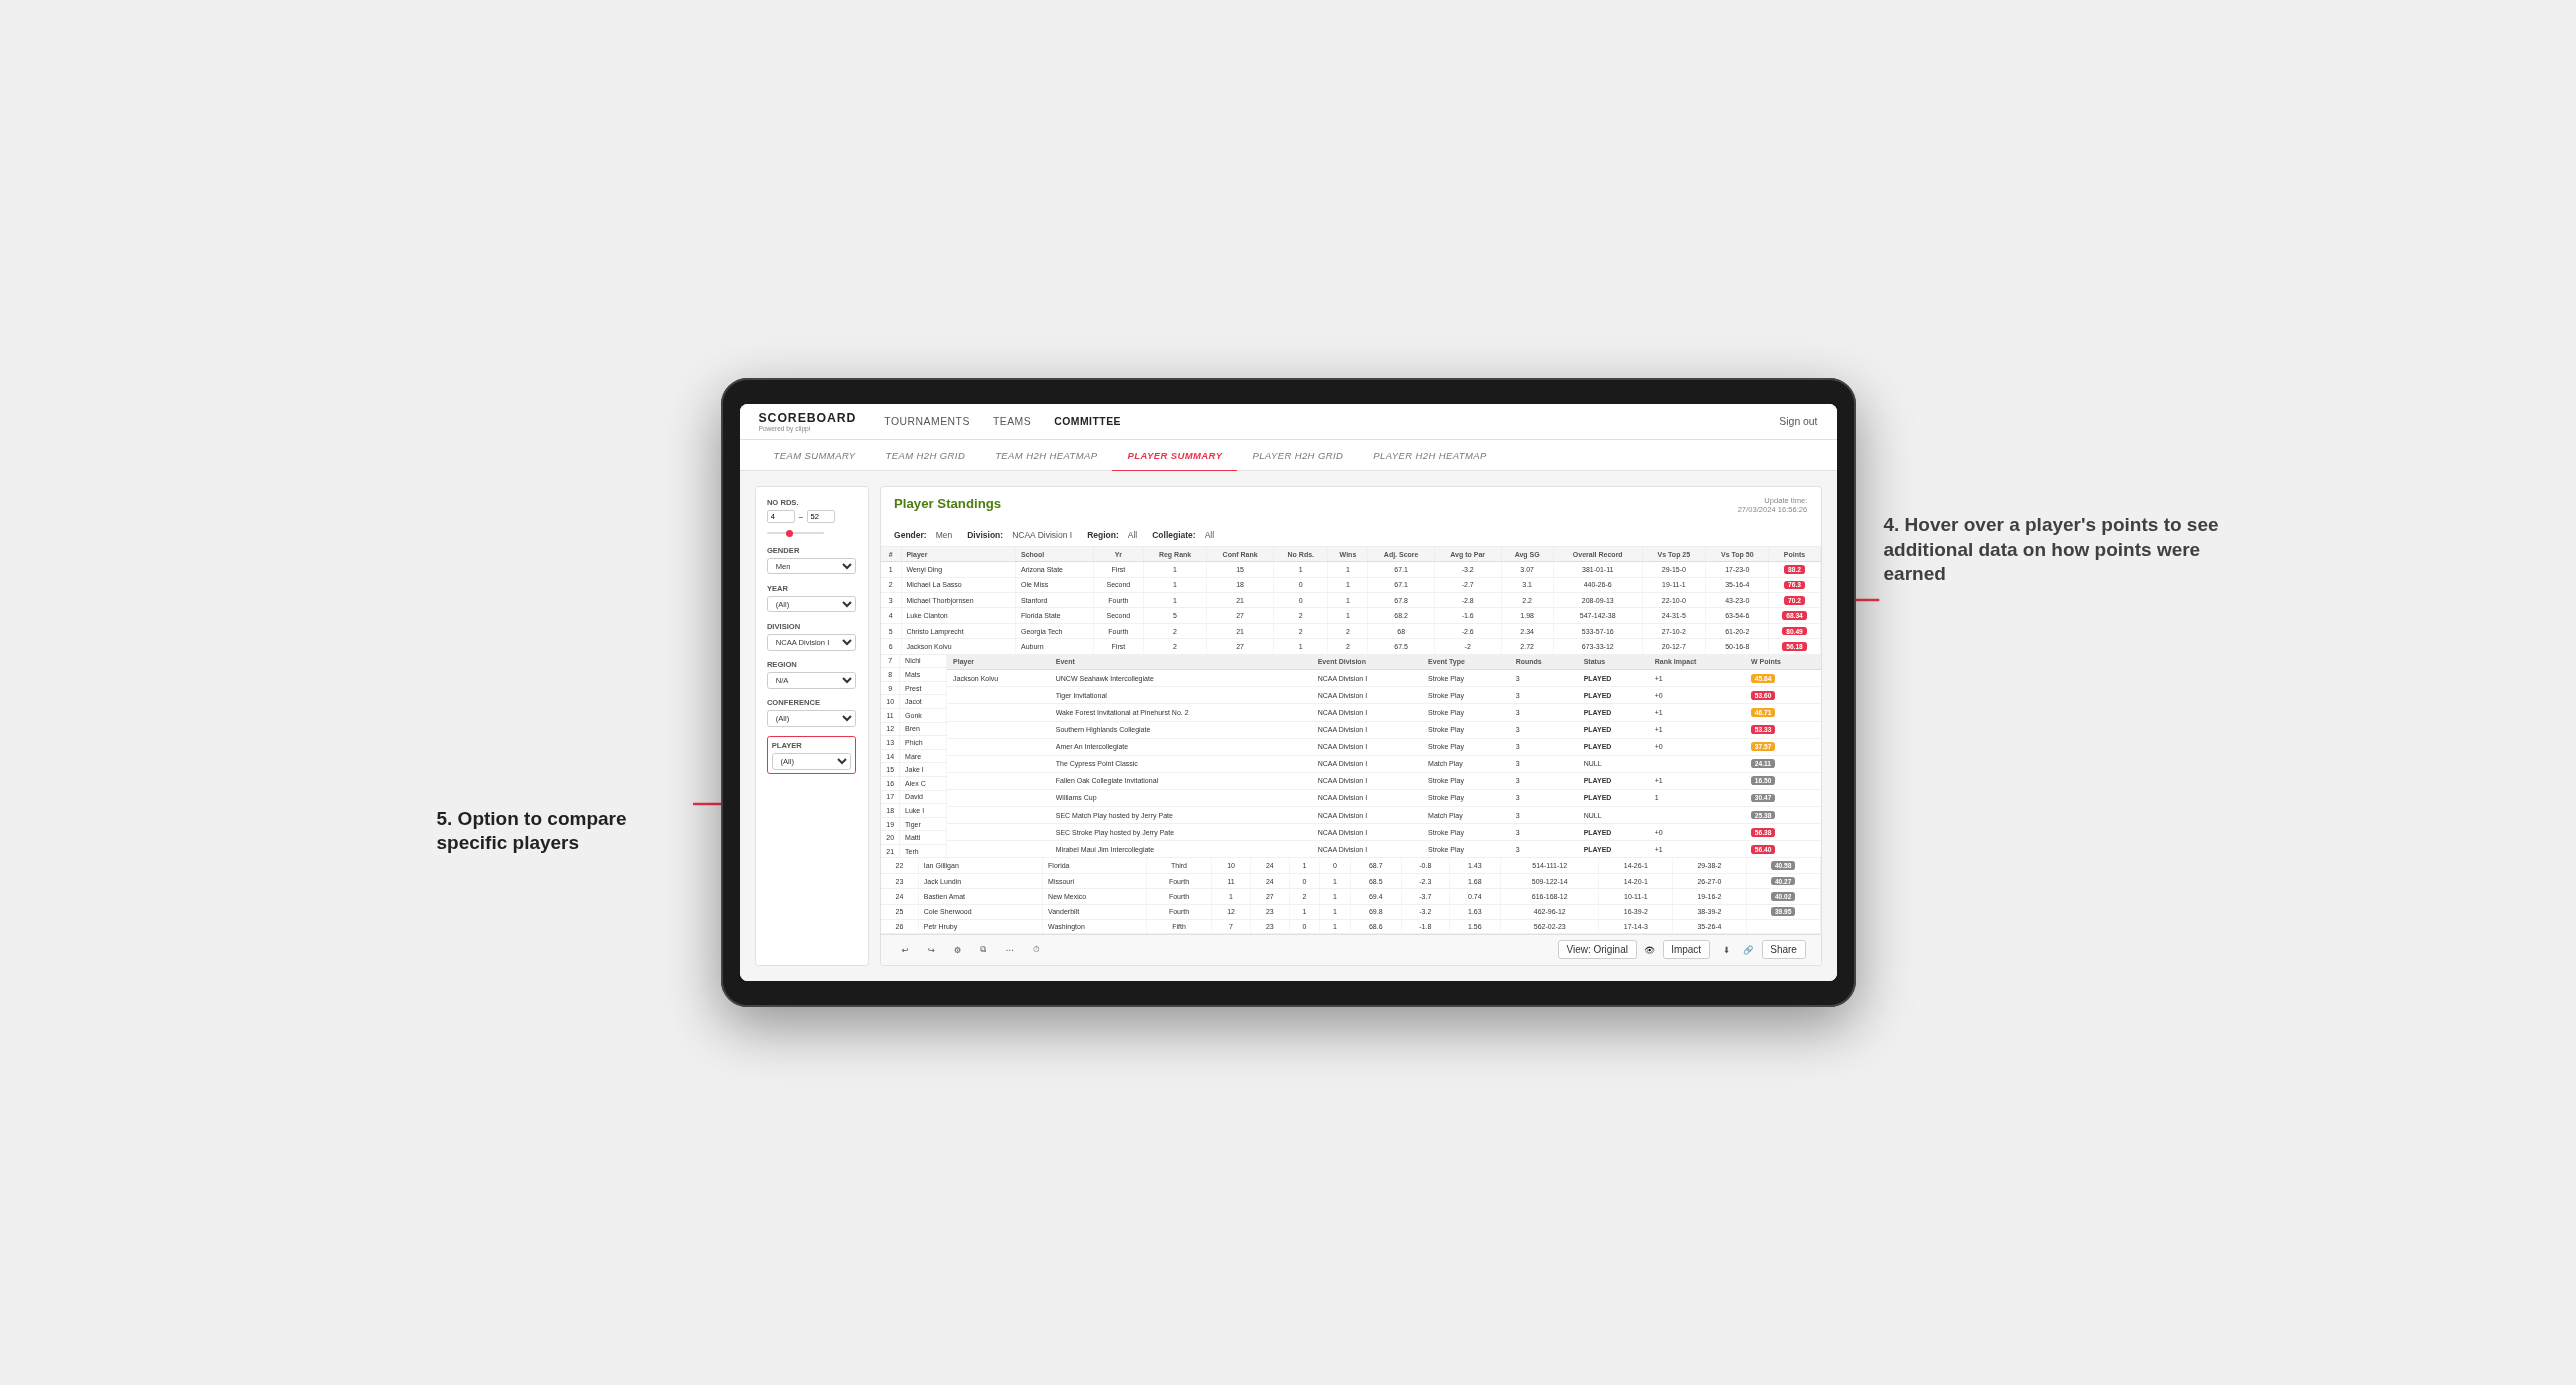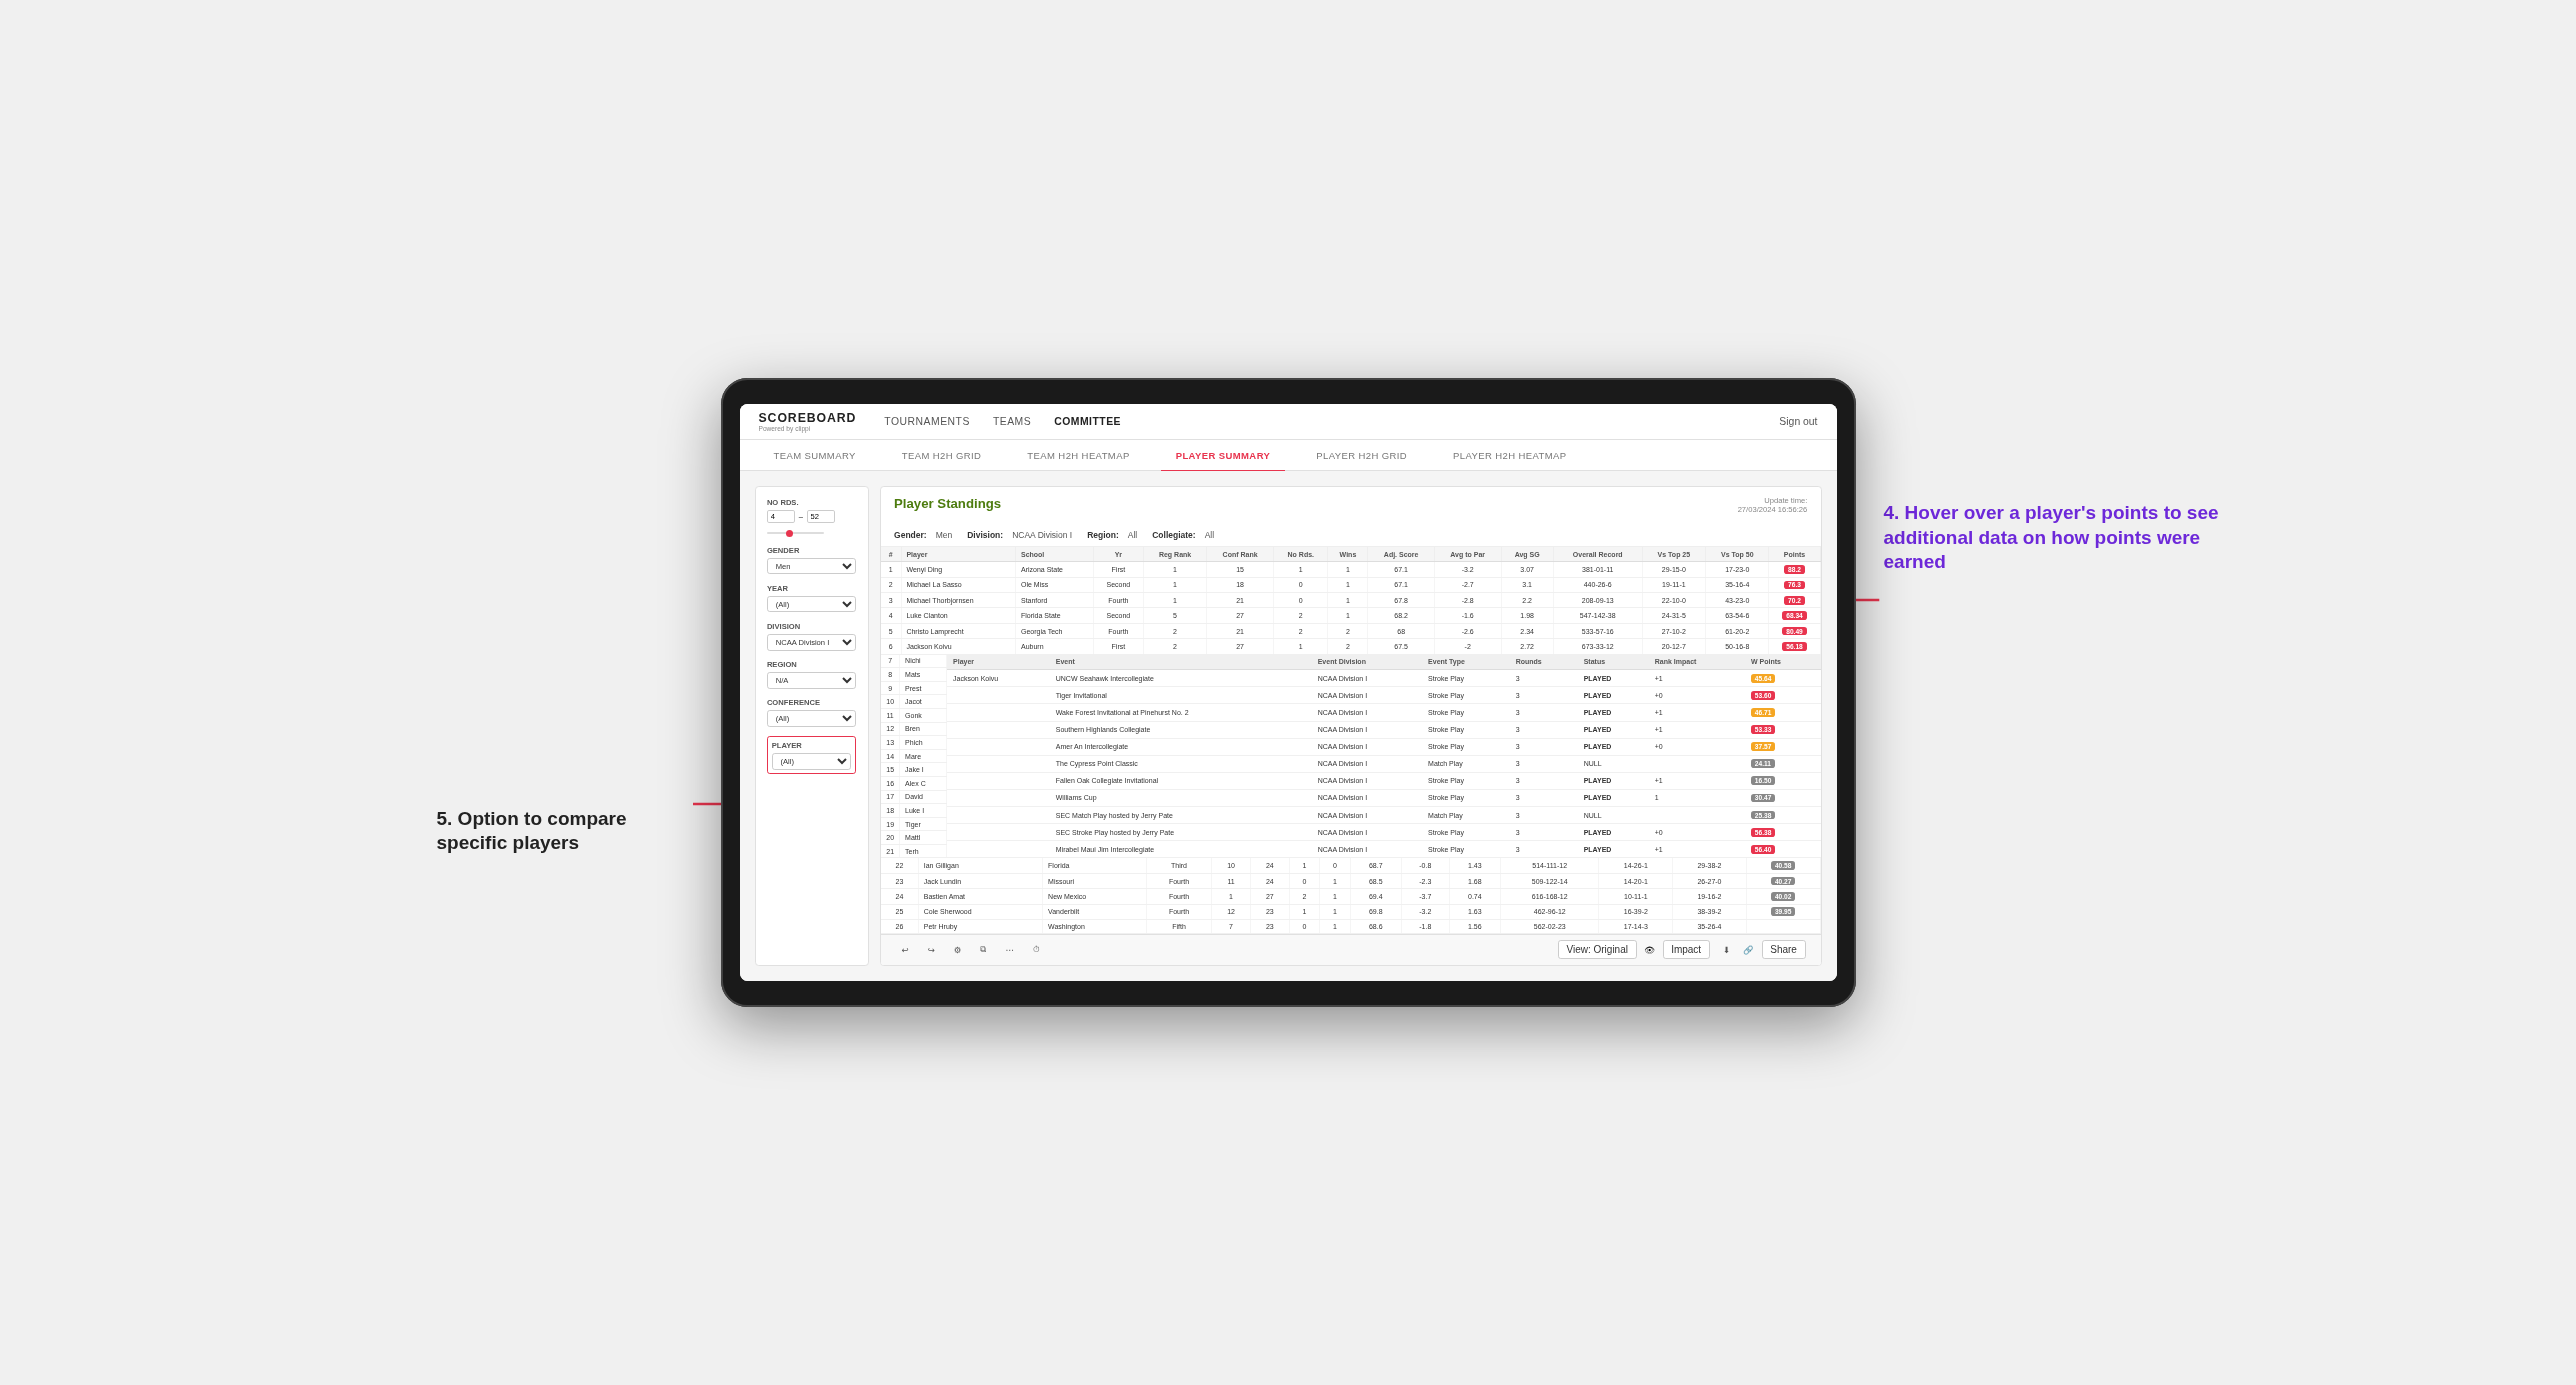--- a/index.html
+++ b/index.html
@@ -89,22 +89,23 @@
       gap: 11.4px;
       font-size: 10.4px;
       color: #555;
     }
 
     
     .sub-nav {
       background: #fff;
       border-bottom: 1.9px solid #e0e0e0;
       display: flex;
-      gap: 16px;
+      gap: 0;
       padding: 0 19px;
+      font-style: italic;
     }
 
     .sub-nav-item {
       font-size: 9.5px;
       font-weight: 500;
       color: #777;
       padding: 9.5px 15px;
       cursor: pointer;
       text-transform: uppercase;
       letter-spacing: 0.4px;
@@ -357,21 +358,21 @@
   </style>
 </head>
 <body>
 
 <div class="outer-container" style="position:relative;">
 
   <div class="annotation" style="position:absolute; left:-284px; bottom:151px; width:255px; font-size:19px; font-weight:700; color:#222; line-height:1.3;">
     <span>5. Option to compare specific players</span>
   </div>
 
-  <div class="annotation" style="position:absolute; right:-369px; top:123px; width:341px; font-size:19px; font-weight:700; color:#6d28d9; line-height:1.3;">
+  <div class="annotation" style="position:absolute; right:-369px; top:135px; width:341px; font-size:19px; font-weight:700; color:#404040; line-height:1.3;">
     <span>4. Hover over a player's points to see additional data on how points were earned</span>
   </div>
 
   <svg style="position:absolute; left:-28px; bottom:184px; width:189px; height:38px;" viewBox="0 0 200 40" width="189" height="38">
     <defs>
       <marker id="arrowhead-left" markerWidth="8" markerHeight="6" refX="8" refY="3" orient="auto">
         <polygon points="0 0, 8 3, 0 6" fill="#e8344e"></polygon>
       </marker>
     </defs>
     <line x1="0" y1="20" x2="185" y2="20" stroke="#e8344e" stroke-width="2.5" marker-end="url(#arrowhead-left)"></line>

